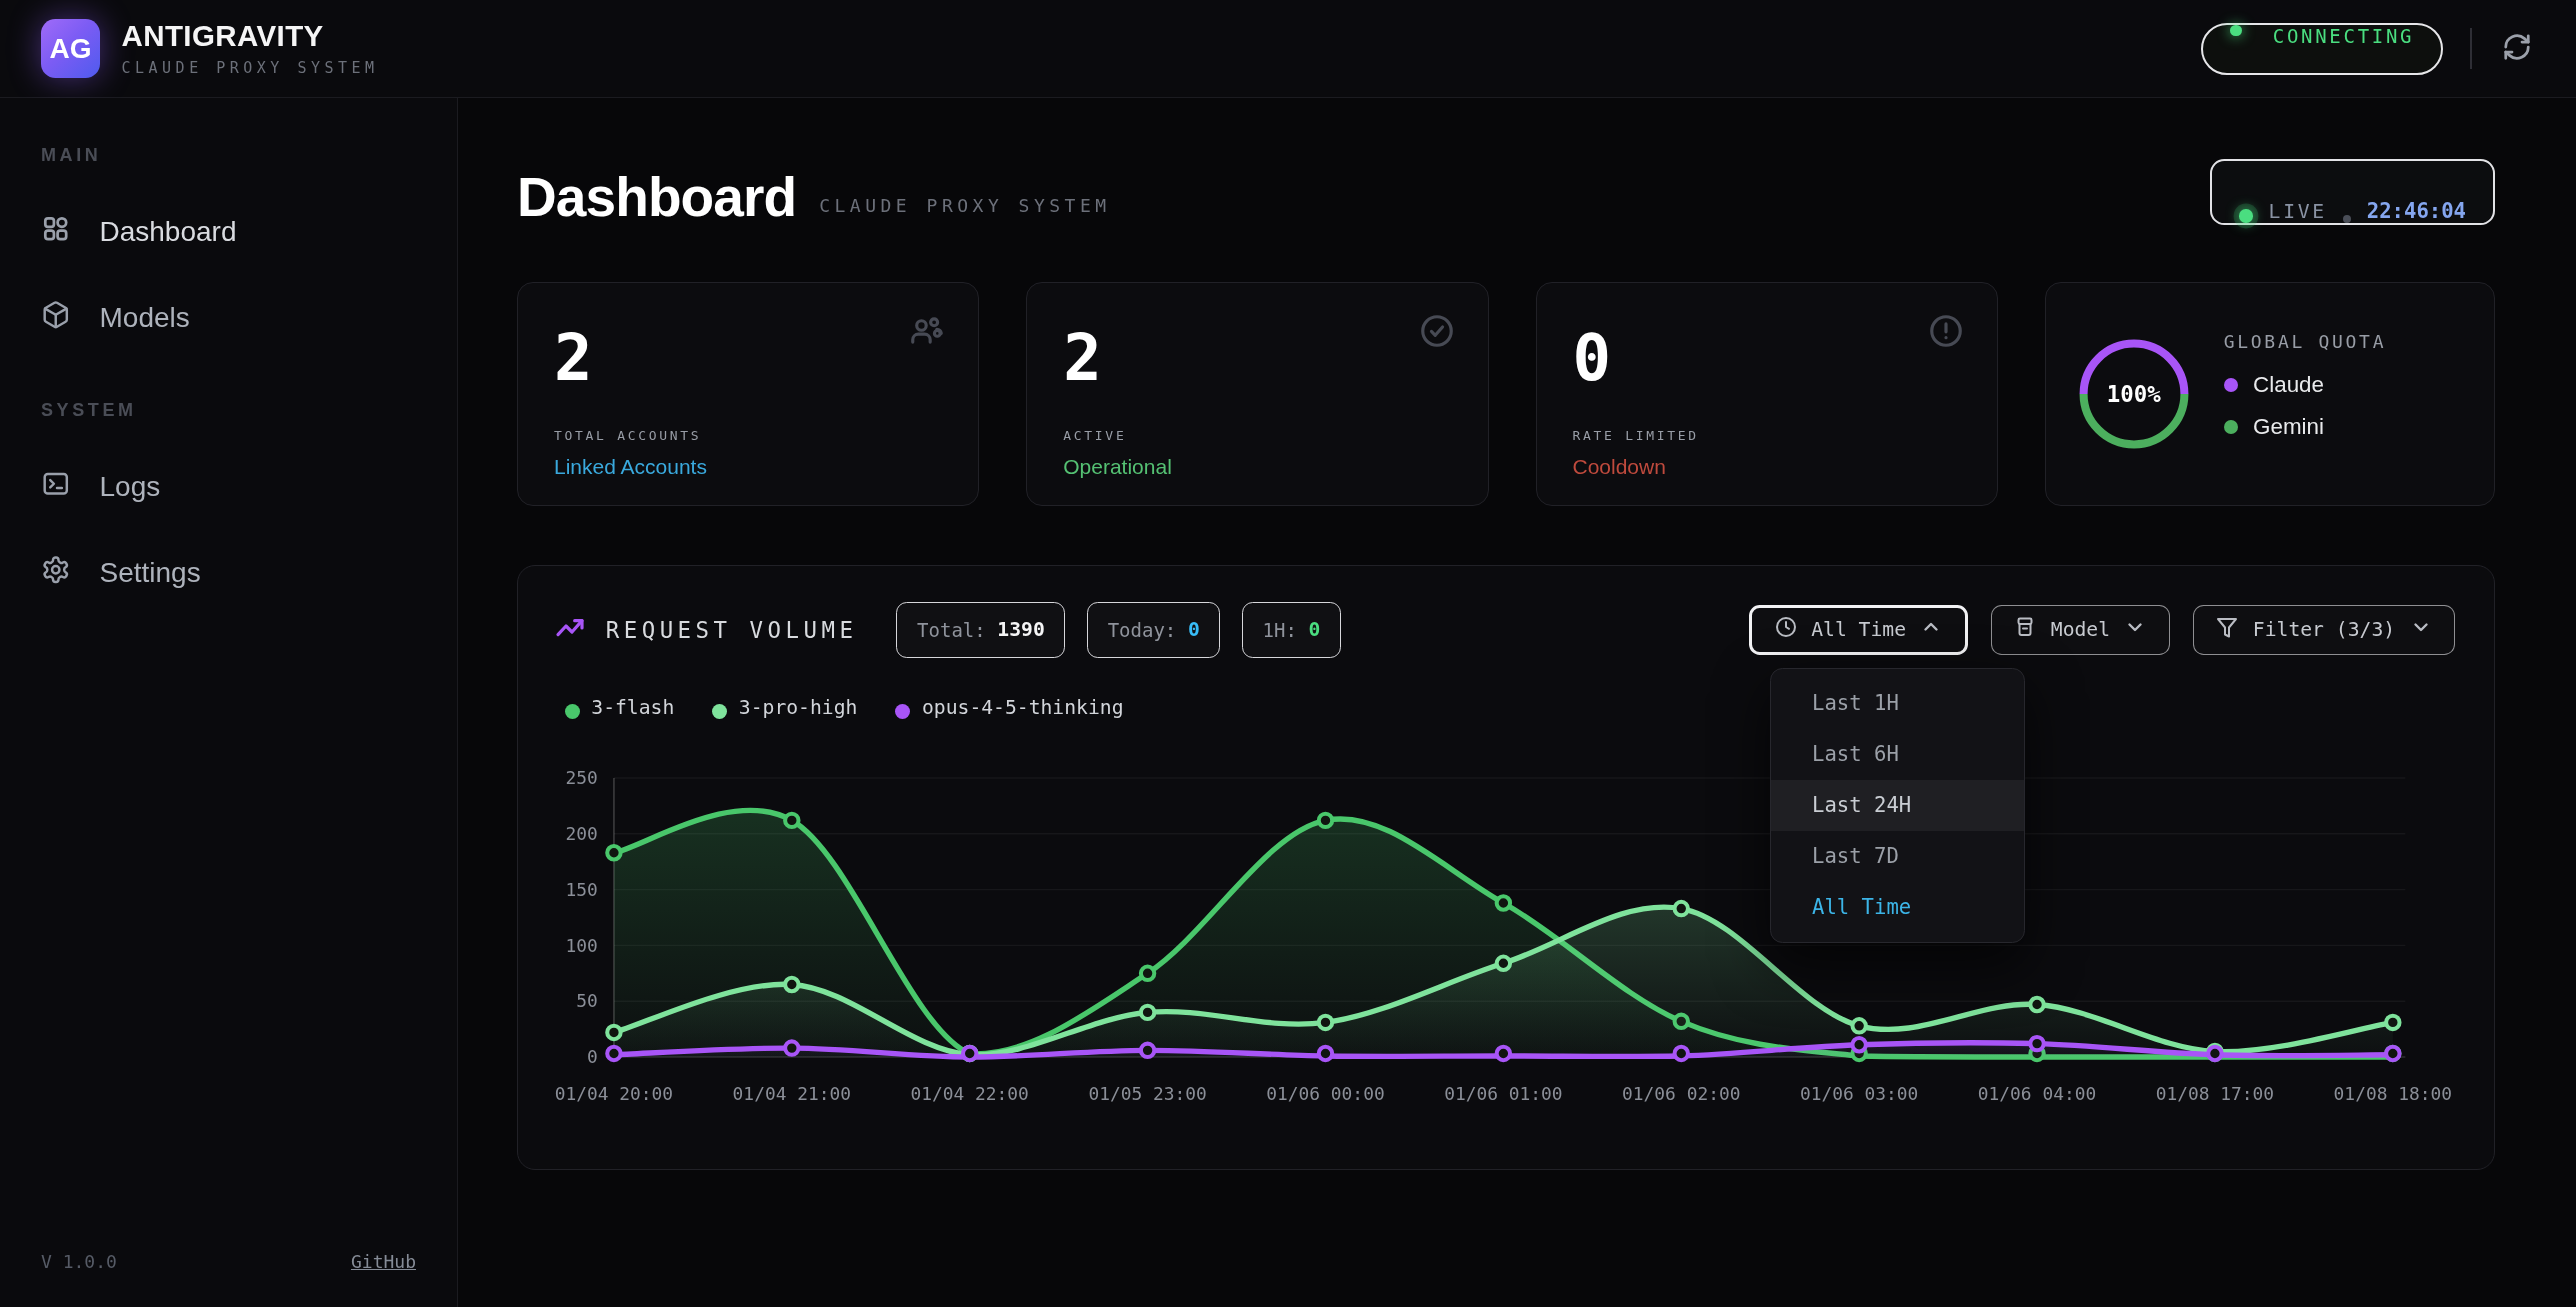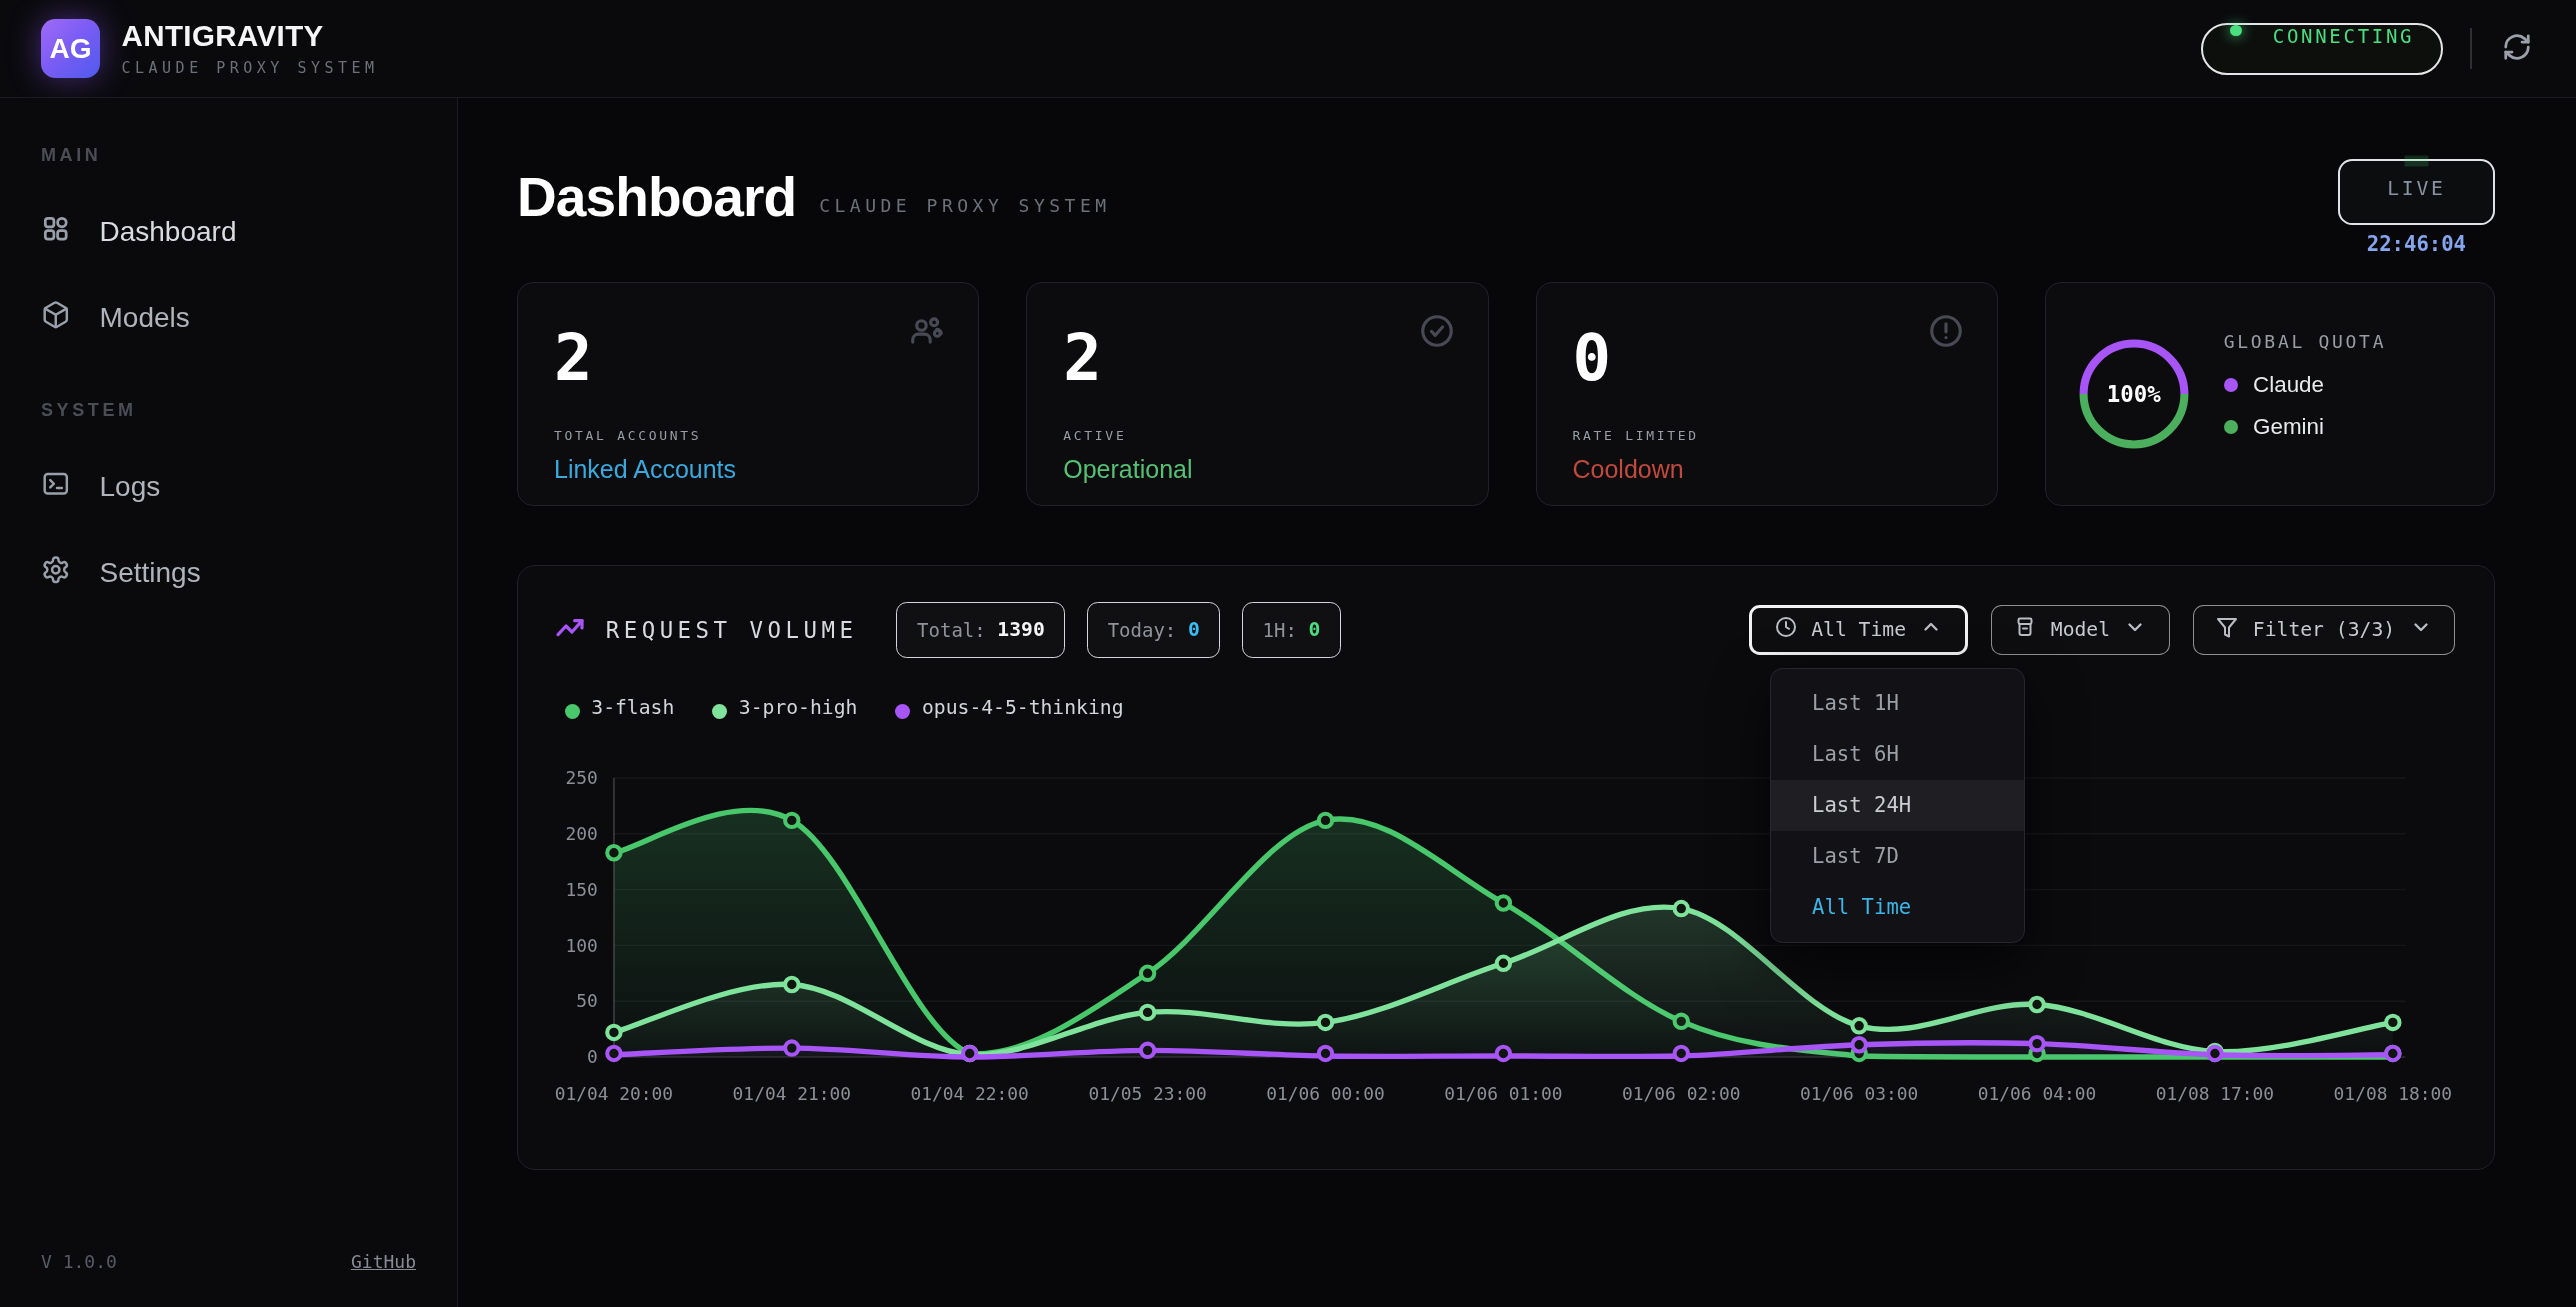--- a/index.html
+++ b/index.html
@@ -53,37 +53,37 @@
   .sidebar-footer .gh { color:#858b96;text-decoration:underline; }
 
   
   .main { position:absolute; top:98px; left:458px; right:0; bottom:0; padding:68px 81px 0 59px; }
   .page-head { display:flex; align-items:flex-end; margin-bottom:57px; }
   .page-title { font-size:55px; font-weight:800; letter-spacing:-0.9px; color:#ffffff; line-height:1; }
   .page-sub { font-size:18px; color:#6c707a; letter-spacing:4.5px; margin-left:23px; padding-bottom:9px; }
   .live-badge {
     margin-left:auto; align-self:flex-start; margin-top:-7.2px;
     height:66px; padding:0 27px; border:2.2px solid #e2e2e6; border-radius:14.3px;
-    display:flex; align-items:center; gap:16px; background:#0c0d0f;flex-direction:column;
+    display:flex; align-items:flex-end; gap:16px; background:#0c0d0f;
   }
   .live-dot { width:13.4px; height:13.4px; border-radius:50%; background:#4ade80; box-shadow:0 0 0 5.4px rgba(74,222,128,.18),0 0 12.5px rgba(74,222,128,.8); }
   .live-label { font-size:19.7px; color:#8a93a4; letter-spacing:2.7px; }
   .live-sep { width:8px; height:8px; border-radius:50%; background:#4a4e58; }
   .live-time { font-size:20.6px; color:#85a6ef; font-weight:bold; }
 
   
   .cards { display:flex; gap:47px; margin-bottom:59px; }
   .card {
     position:relative; flex:1; height:224px;
     background:#0c0c0f; border:1.8px solid #212127; border-radius:16px;
     padding:32px 36px;
   }
   .stat-value { font-size:64px; font-weight:bold; color:#ffffff; line-height:1; margin-top:10.7px; }
   .stat-label { margin-top:38px; font-size:13px; color:#989da6; letter-spacing:2.7px; }
-  .stat-sub { margin-top:12.5px; font-size:25px; }
+  .stat-sub { margin-top:12.5px; font-size:21px; }
   .stat-icon { position:absolute; top:29px; right:32px; color:#474a54; }
   .stat-icon svg { width:38px; height:38px; }
 
   .quota-card { display:flex; align-items:center; gap:32px; padding:32px 30px; }
   .donut-wrap { position:relative; width:116px; height:116px; flex:none; }
   .donut-pct { position:absolute; inset:0; display:flex; align-items:center; justify-content:center; font-size:22.4px; font-weight:bold; color:#fff; }
   .quota-col { display:flex; flex-direction:column; }
   .quota-label { font-size:18px; color:#989da6; letter-spacing:2.7px; margin-bottom:19.7px; }
   .quota-item { display:flex; align-items:center; gap:15px; margin-bottom:16px; }
   .quota-dot { width:14.3px; height:14.3px; border-radius:50%; }

